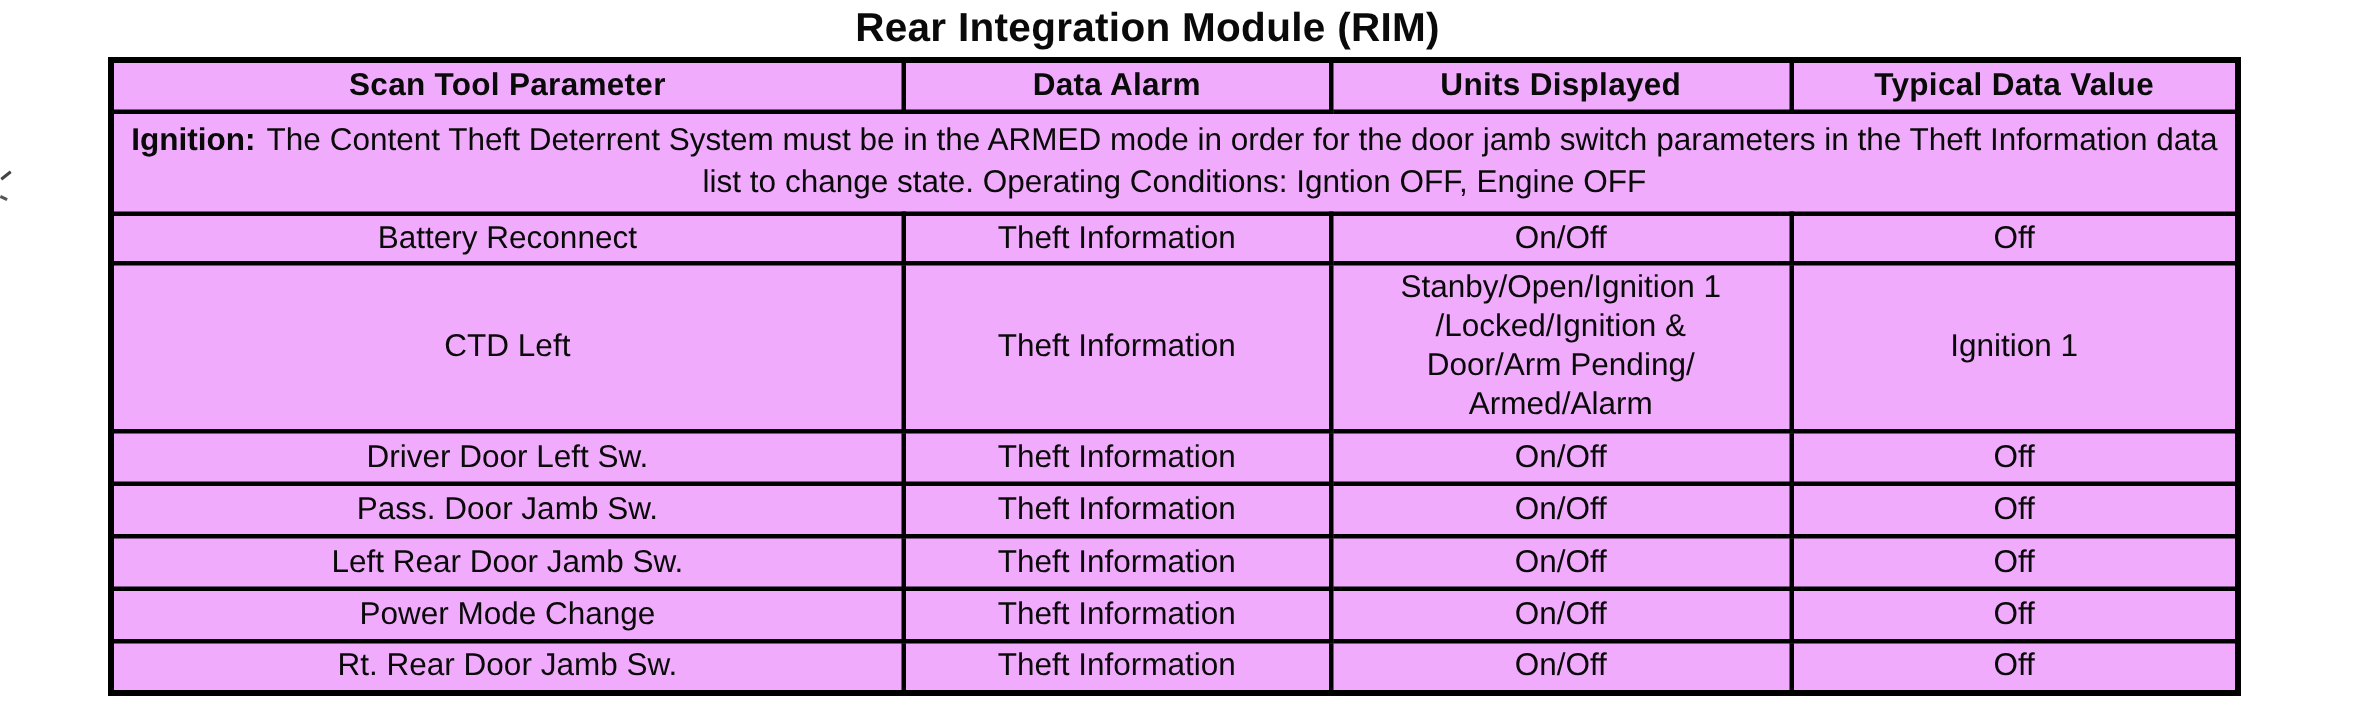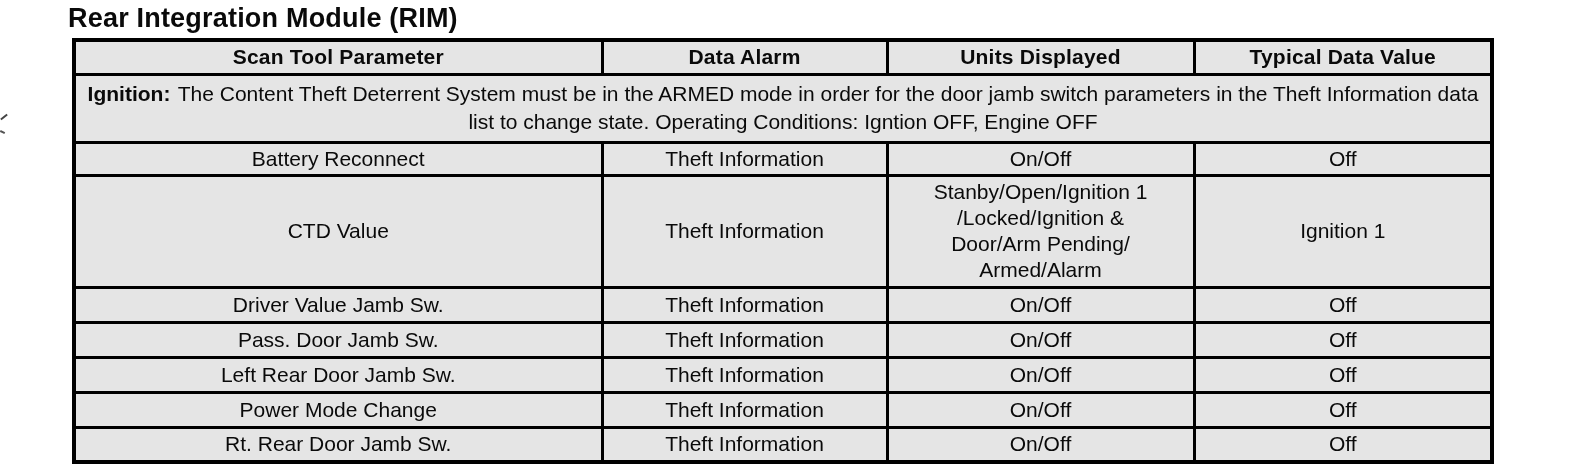--- a/index.html
+++ b/index.html
@@ -7,34 +7,34 @@
     margin: 0; padding: 0;
     width: 1584px; height: 476px;
     background: #ffffff;
     font-family: "Liberation Sans", sans-serif;
     color: #0a0a0a;
     overflow: hidden;
     position: relative;
   }
   .page-title {
     position: absolute;
-    top: 2px; left: 68px; width: 1418px;
-    text-align: left;
+    top: 2px; left: 56px; width: 1418px;
+    text-align: center;
     font-size: 27px;
     font-weight: bold;
     letter-spacing: 0.2px;
     line-height: 32px;
   }
   table.rim-table {
     position: absolute;
     top: 38px; left: 72px;
     width: 1418px;
     border-collapse: collapse;
     table-layout: fixed;
-    background: #e5e5e5;
+    background: #f0abfc;
     border: 4px solid #000;
   }
   .rim-table th, .rim-table td {
     border: 3px solid #000;
     font-size: 21px;
     text-align: center;
     vertical-align: middle;
     padding: 1px 6px;
     overflow: hidden;
   }
@@ -108,30 +108,30 @@
         <span class="important-label">Ignition:</span><span>The Content Theft Deterrent System must be in the ARMED mode in order for the door jamb switch parameters in the Theft Information data list to change state. Operating Conditions: Igntion OFF, Engine OFF</span>
       </td>
     </tr>
     <tr class="r-battery">
       <td class="param-cell">Battery Reconnect</td>
       <td>Theft Information</td>
       <td class="units-cell">On/Off</td>
       <td>Off</td>
     </tr>
     <tr class="r-ctd">
-      <td class="param-cell">CTD Value</td>
+      <td class="param-cell">CTD Left</td>
       <td>Theft Information</td>
       <td class="units-cell">Stanby/Open/Ignition 1
 /Locked/Ignition &amp;
 Door/Arm Pending/
 Armed/Alarm</td>
       <td>Ignition 1</td>
     </tr>
     <tr class="r-std">
-      <td class="param-cell">Driver Value Jamb Sw.</td>
+      <td class="param-cell">Driver Door Left Sw.</td>
       <td>Theft Information</td>
       <td class="units-cell">On/Off</td>
       <td>Off</td>
     </tr>
     <tr class="r-std">
       <td class="param-cell">Pass. Door Jamb Sw.</td>
       <td>Theft Information</td>
       <td class="units-cell">On/Off</td>
       <td>Off</td>
     </tr>

